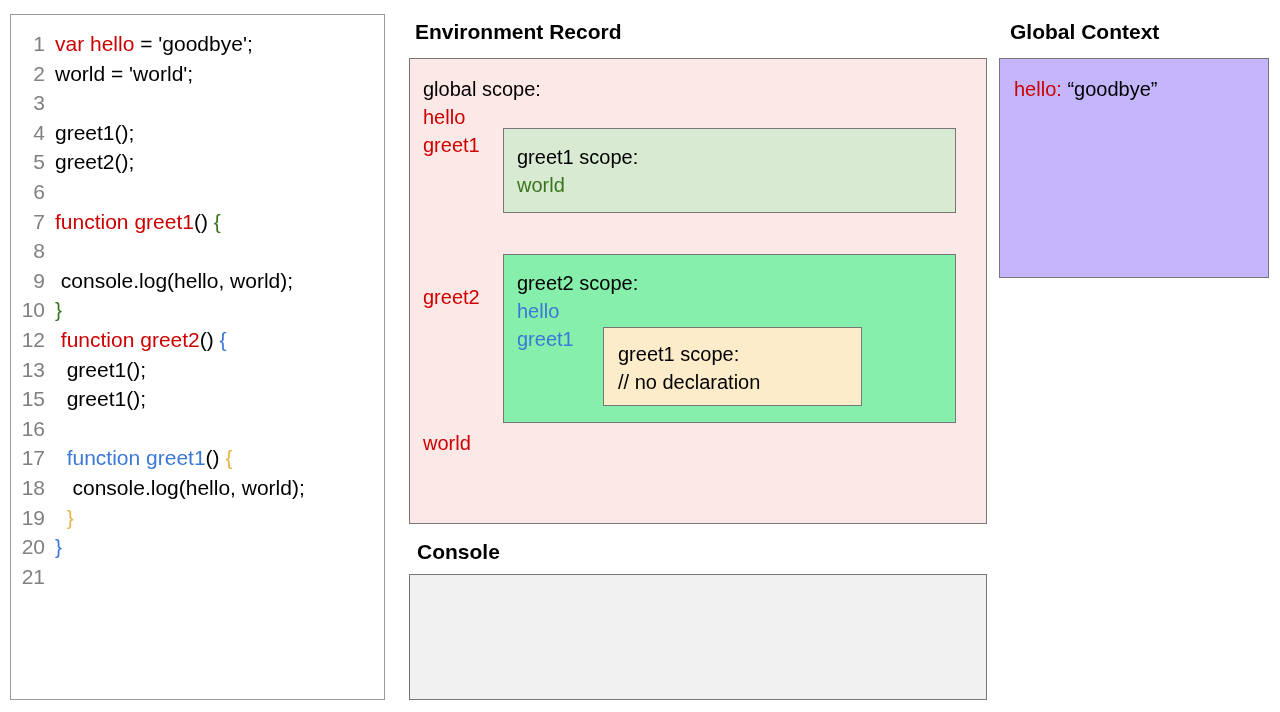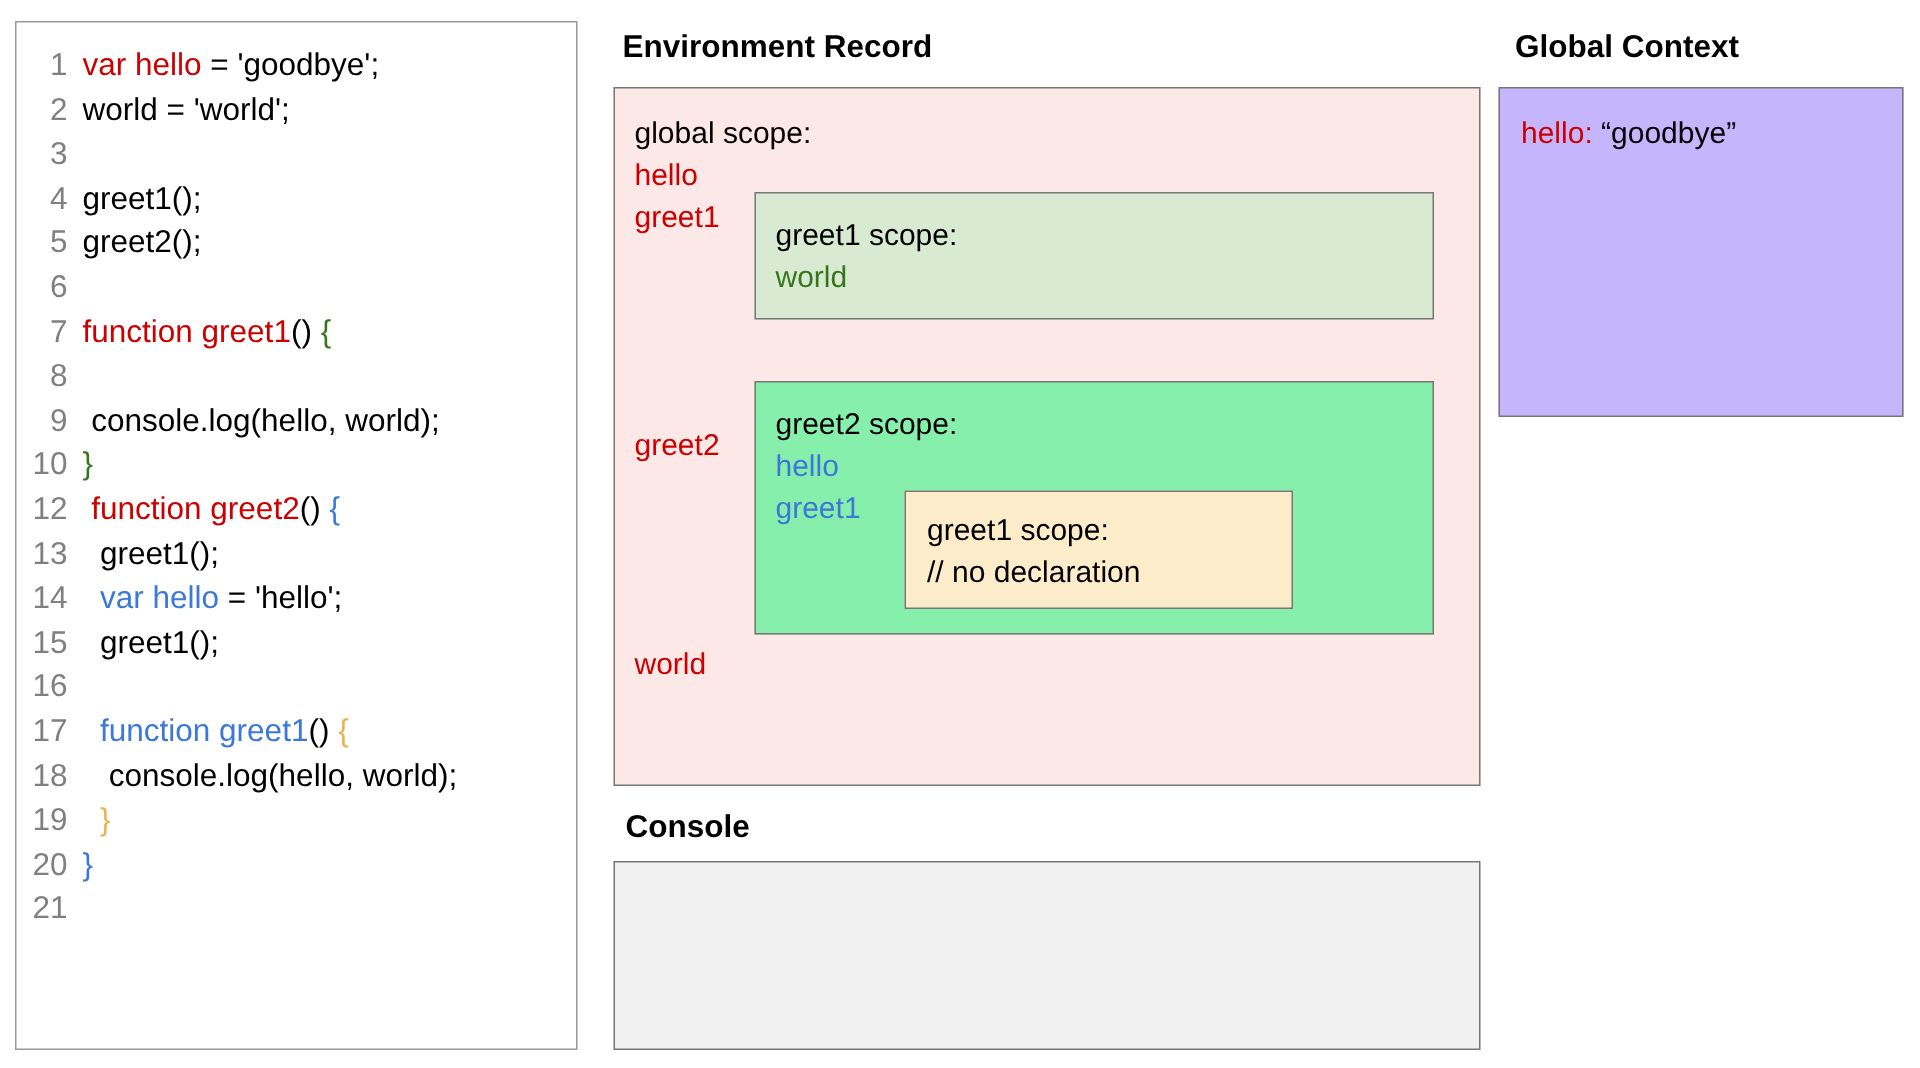--- a/index.html
+++ b/index.html
@@ -183,21 +183,20 @@
         <div class="code-line"><span class="ln">3</span><span class="code-text"><span class="t-black"></span></span></div>
         <div class="code-line"><span class="ln">4</span><span class="code-text"><span class="t-black">greet1();</span></span></div>
         <div class="code-line"><span class="ln">5</span><span class="code-text"><span class="t-black">greet2();</span></span></div>
         <div class="code-line"><span class="ln">6</span><span class="code-text"><span class="t-black"></span></span></div>
         <div class="code-line"><span class="ln">7</span><span class="code-text"><span class="t-red">function greet1</span><span class="t-black">() </span><span class="t-green">{</span></span></div>
         <div class="code-line"><span class="ln">8</span></div>
         <div class="code-line"><span class="ln">9</span><span class="code-text"><span class="t-black"> console.log(hello, world);</span></span></div>
         <div class="code-line"><span class="ln">10</span><span class="code-text"><span class="t-green">}</span></span></div>
         <div class="code-line"><span class="ln">12</span><span class="code-text"><span class="t-red"> function greet2</span><span class="t-black">() </span><span class="t-blue">{</span></span></div>
         <div class="code-line"><span class="ln">13</span><span class="code-text"><span class="t-black">  greet1();</span></span></div>
-        <div class="code-line"><span class="ln">14</span><span class="code-text"><span class="t-black">  </span><span class="t-blue">var hello</span><span class="t-black"> = 'hello';</span></span></div>
         <div class="code-line"><span class="ln">15</span><span class="code-text"><span class="t-black">  greet1();</span></span></div>
         <div class="code-line"><span class="ln">16</span><span class="code-text"><span class="t-black"></span></span></div>
         <div class="code-line"><span class="ln">17</span><span class="code-text"><span class="t-black">  </span><span class="t-blue">function greet1</span><span class="t-black">() </span><span class="t-yellow">{</span></span></div>
         <div class="code-line"><span class="ln">18</span><span class="code-text"><span class="t-black">   console.log(hello, world);</span></span></div>
         <div class="code-line"><span class="ln">19</span><span class="code-text"><span class="t-black">  </span><span class="t-yellow">}</span></span></div>
         <div class="code-line"><span class="ln">20</span><span class="code-text"><span class="t-blue">}</span></span></div>
         <div class="code-line"><span class="ln">21</span><span class="code-text"><span class="t-black"></span></span></div>
       </div>
   </div>
 

